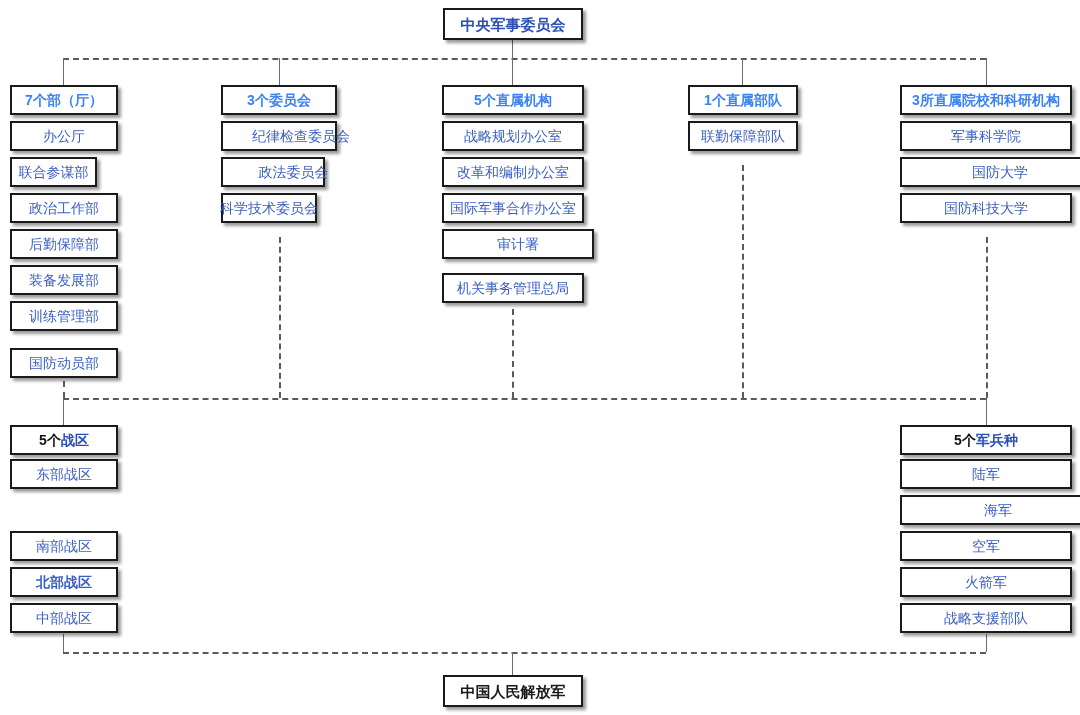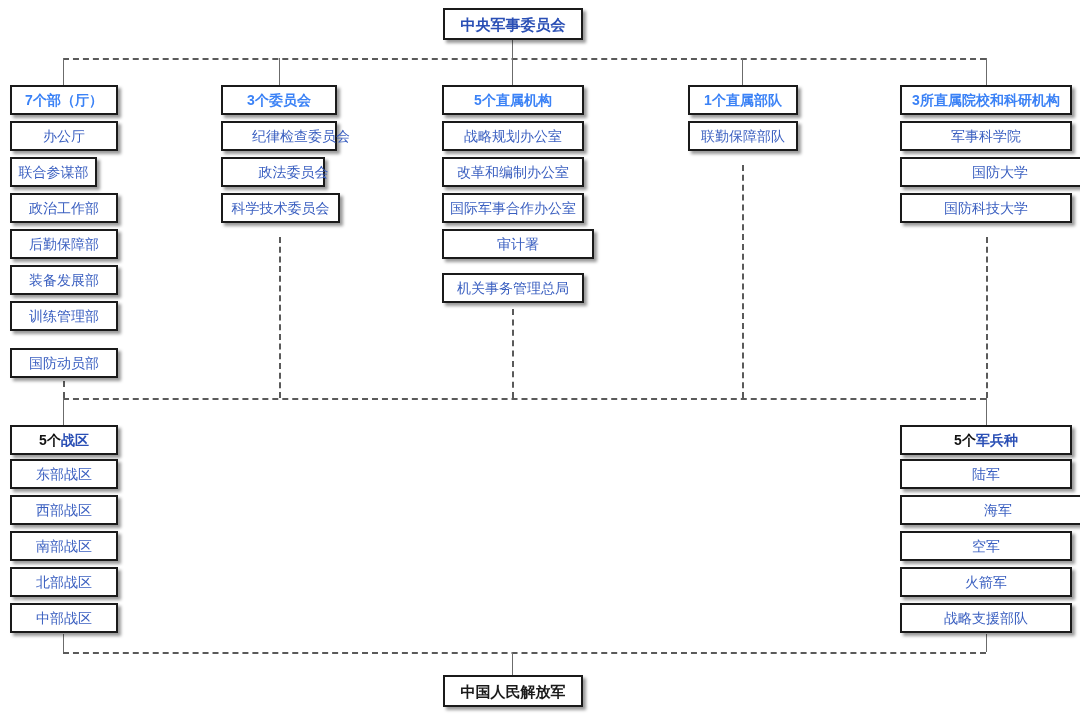--- a/index.html
+++ b/index.html
@@ -111,21 +111,21 @@
   <div class="box child" style="left:10px; top:157px; width:87px; height:30px;">联合参谋部</div>
   <div class="box child" style="left:10px; top:193px; width:108px; height:30px;">政治工作部</div>
   <div class="box child" style="left:10px; top:229px; width:108px; height:30px;">后勤保障部</div>
   <div class="box child" style="left:10px; top:265px; width:108px; height:30px;">装备发展部</div>
   <div class="box child" style="left:10px; top:301px; width:108px; height:30px;">训练管理部</div>
   <div class="box child" style="left:10px; top:348px; width:108px; height:30px;">国防动员部</div>
 
   <div class="box head" style="left:221px; top:85px; width:116px; height:30px;">3个委员会</div>
   <div class="box child" style="left:221px; top:121px; width:116px; height:30px;padding-left:44px;">纪律检查委员会</div>
   <div class="box child" style="left:221px; top:157px; width:104px; height:30px;padding-left:41px;">政法委员会</div>
-  <div class="box child" style="left:221px; top:193px; width:119px; height:30px;">科学技术委员会</div>
+  <div class="box child" style="left:221px; top:193px; width:96px; height:30px;">科学技术委员会</div>
 
   <div class="box head" style="left:442px; top:85px; width:142px; height:30px;">5个直属机构</div>
   <div class="box child" style="left:442px; top:121px; width:142px; height:30px;">战略规划办公室</div>
   <div class="box child" style="left:442px; top:157px; width:142px; height:30px;">改革和编制办公室</div>
   <div class="box child" style="left:442px; top:193px; width:142px; height:30px;">国际军事合作办公室</div>
   <div class="box child" style="left:442px; top:229px; width:152px; height:30px;">审计署</div>
   <div class="box child" style="left:442px; top:273px; width:142px; height:30px;">机关事务管理总局</div>
 
   <div class="box head" style="left:688px; top:85px; width:110px; height:30px;">1个直属部队</div>
   <div class="box child" style="left:688px; top:121px; width:110px; height:30px;">联勤保障部队</div>
@@ -133,23 +133,22 @@
   <div class="box head" style="left:900px; top:85px; width:172px; height:30px;">3所直属院校和科研机构</div>
   <div class="box child" style="left:900px; top:121px; width:172px; height:30px;">军事科学院</div>
   <div class="box child" style="left:900px; top:157px; width:200px; height:30px;">国防大学</div>
   <div class="box child" style="left:900px; top:193px; width:172px; height:30px;">国防科技大学</div>
 
   <div class="box head accent" style="left:10px; top:425px; width:108px; height:30px;">
       <span class="lead">5个</span>
       <span>战区</span>
     </div>
   <div class="box child" style="left:10px; top:459px; width:108px; height:30px;">东部战区</div>
-  <div class="box child" style="left:10px; top:495px; width:108px; height:30px;">西部战区</div>
   <div class="box child" style="left:10px; top:531px; width:108px; height:30px;">南部战区</div>
-  <div class="box child" style="left:10px; top:567px; width:108px; height:30px;">北部战区</div>
+  <div class="box child" style="left:10px; top:567px; width:108px; height:30px;font-weight:bold;">北部战区</div>
   <div class="box child" style="left:10px; top:603px; width:108px; height:30px;">中部战区</div>
 
   <div class="box head accent" style="left:900px; top:425px; width:172px; height:30px;">
       <span class="lead">5个</span>
       <span>军兵种</span>
     </div>
   <div class="box child" style="left:900px; top:459px; width:172px; height:30px;">陆军</div>
   <div class="box child" style="left:900px; top:495px; width:196px; height:30px;">海军</div>
   <div class="box child" style="left:900px; top:531px; width:172px; height:30px;">空军</div>
   <div class="box child" style="left:900px; top:567px; width:172px; height:30px;">火箭军</div>

